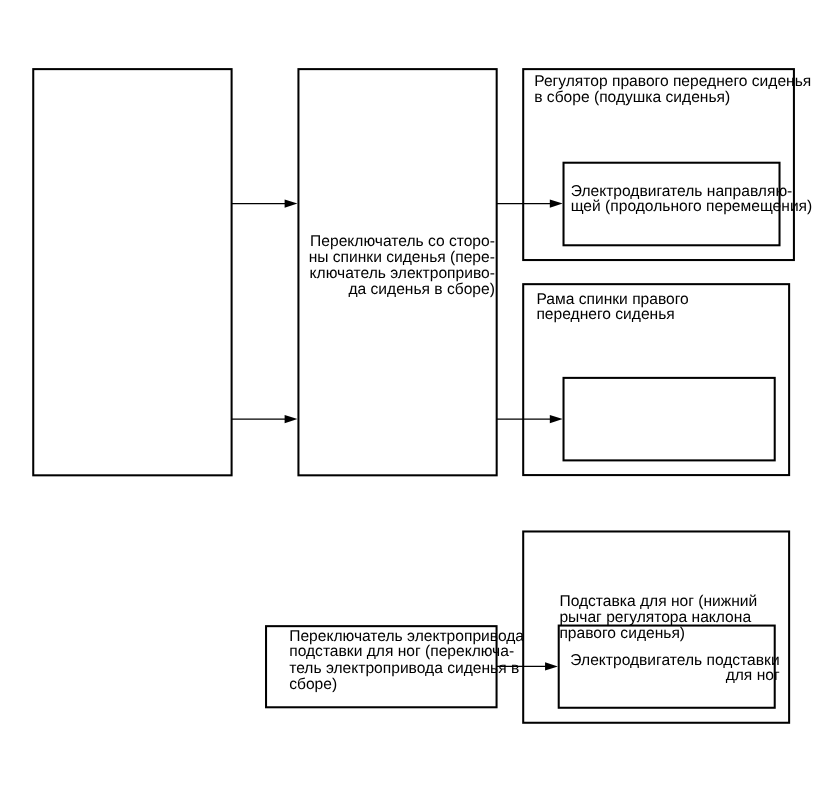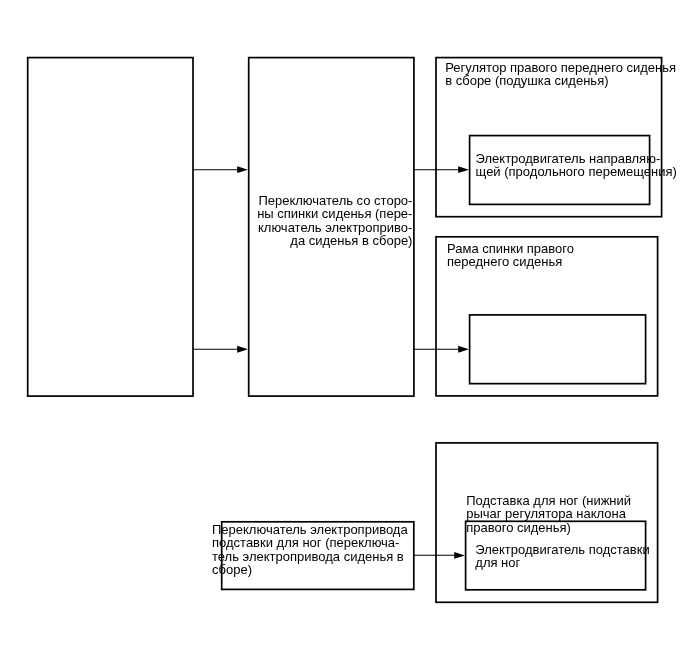--- a/index.html
+++ b/index.html
@@ -47,20 +47,20 @@
 да сиденья в сборе)</div>
   <div class="txt" style="left:445.2px;top:61px;">Регулятор правого переднего сиденья
 в сборе (подушка сиденья)</div>
   <div class="txt" style="left:475.6px;top:152px;">Электродвигатель направляю-
 щей (продольного перемещения)</div>
   <div class="txt" style="left:447px;top:242px;">Рама спинки правого
 переднего сиденья</div>
   <div class="txt" style="left:466.2px;top:448px;margin-top:46px;">Подставка для ног (нижний
 рычаг регулятора наклона
 правого сиденья)</div>
-  <div class="txt" style="left:475.3px;top:542.6px;">Электродвигатель подставки
+  <div class="txt" style="left:475.3px;top:542.6px;text-align:right;">Электродвигатель подставки
 для ног</div>
-  <div class="txt" style="left:212px;top:523px;">Переключатель электропривода
+  <div class="txt" style="left:241px;top:523px;">Переключатель электропривода
 подставки для ног (переключа-
 тель электропривода сиденья в
 сборе)</div>
 
 </div>
 
 </body></html>

